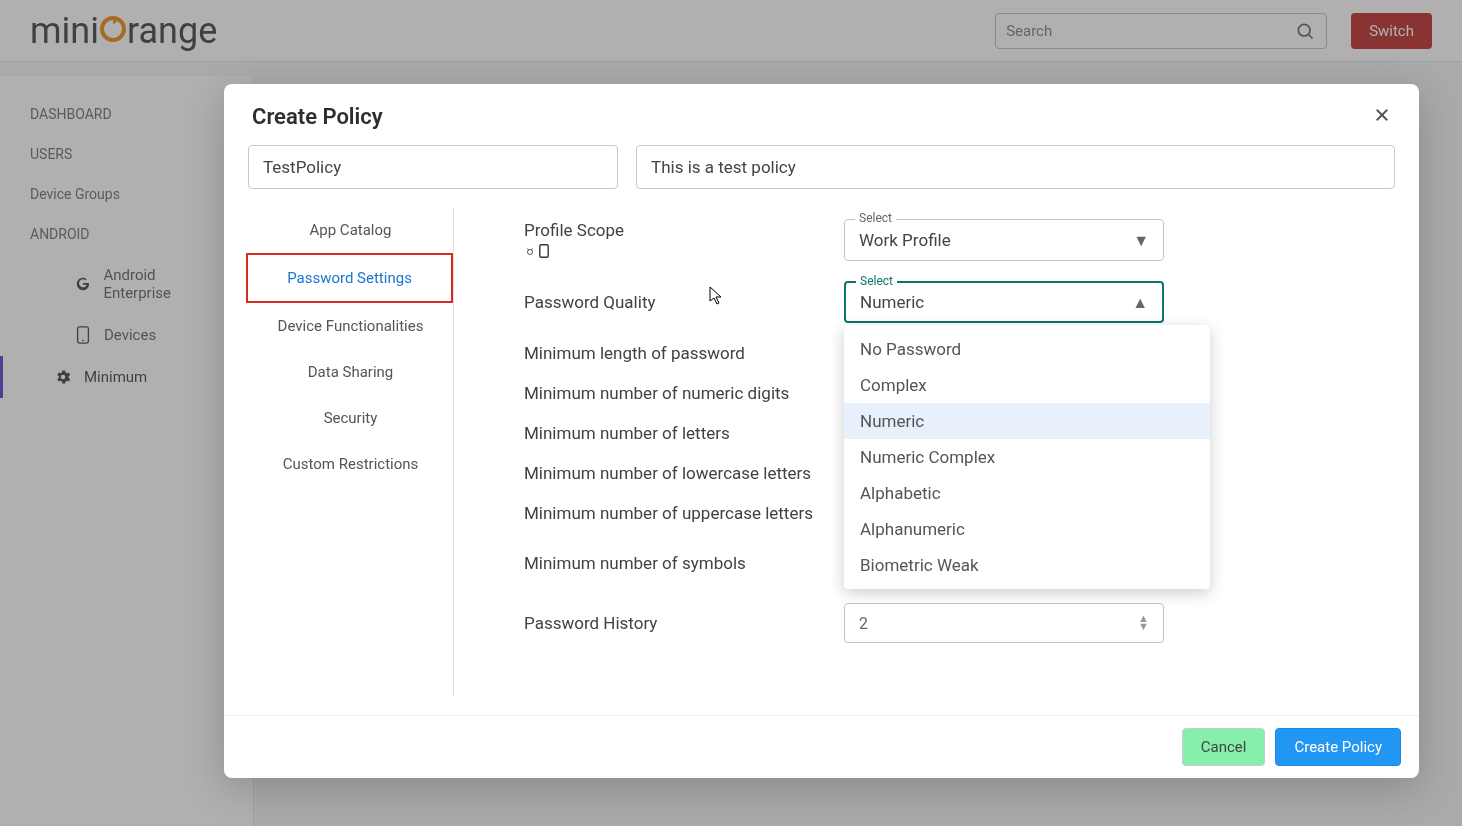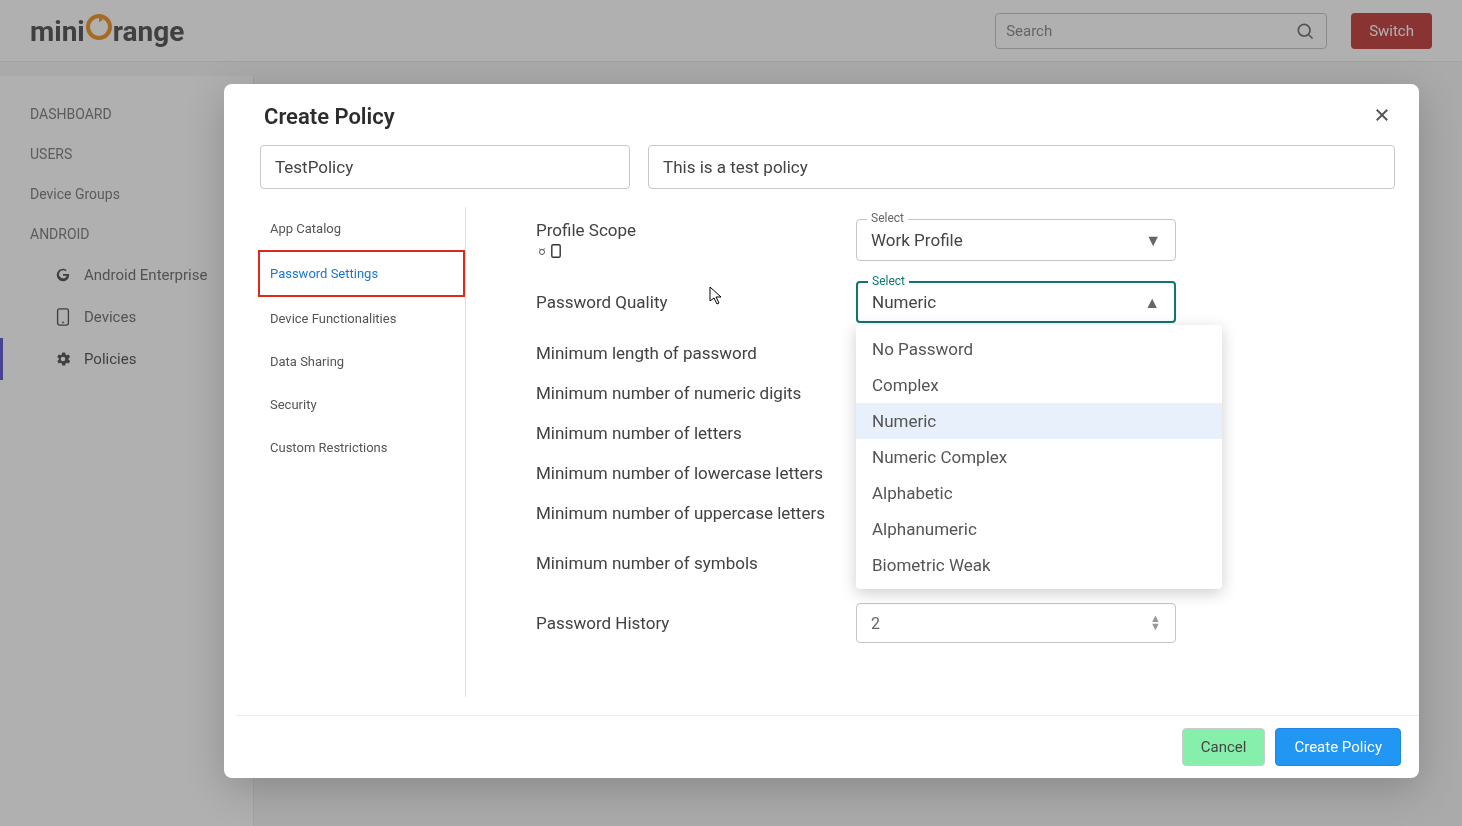--- a/index.html
+++ b/index.html
@@ -1,47 +1,47 @@
 <!DOCTYPE html>
 <html><head>
 <meta charset="utf-8">
 <style>
 * { box-sizing: border-box; margin: 0; padding: 0; font-family: -apple-system, BlinkMacSystemFont, 'Segoe UI', Roboto, sans-serif; }
 body { background: #f5f5f5; overflow: hidden; width: 1462px; height: 826px; position: relative; }
 
 .topbar { display: flex; align-items: center; height: 62px; background: #fff; border-bottom: 1px solid #e5e5e5; padding: 0 30px; }
-.logo { display: flex; align-items: flex-end; font-size: 28px; font-weight: 700; color: #333; }
+.logo { display: flex; align-items: flex-start; font-size: 36px; font-weight: 400; color: #333; }
 .logo .orange { color: #ec8200; position: relative; }
 .spacer { flex: 1; }
 .search-wrap { position: relative; width: 332px; }
 .search-wrap input { width: 100%; height: 36px; border: 1px solid #bbb; border-radius: 4px; padding: 0 40px 0 10px; font-size: 15px; color: #333; }
 .search-wrap .sicon { position: absolute; right: 12px; top: 8px; color: #555; }
 .switch-btn { margin-left: 24px; background: #b91c1c; color: #fff; border: none; border-radius: 4px; padding: 9px 18px; font-size: 15px; cursor: pointer; }
 
 .sidebar { position: absolute; left: 0; top: 76px; width: 254px; bottom: 0; background: #fff; border-right: 1px solid #e5e5e5; padding-top: 18px; }
 .sidebar .sitem { padding: 12px 30px; font-size: 15px; color: #555; cursor: pointer; display: flex; align-items: center; gap: 12px; }
 .sidebar .sitem.section { color: #666; font-size: 14px; }
-.sidebar .sitem.sub { padding-left: 54px; position: relative; }
+.sidebar .sitem.sub { padding-left: 74px; position: relative; }
 .sidebar .sitem.active { color: #333; border-left: 3px solid #4338ca; padding-left: 51px; }
 .sidebar .iconbox { width: 18px; height: 18px; display: inline-flex; align-items: center; justify-content: center; }
 
 .overlay { position: absolute; inset: 0; background: rgba(80,80,80,0.45); }
-.modal { position: absolute; left: 224px; top: 84px; width: 1195px; height: 694px; background: #fff; border-radius: 8px; box-shadow: 0 10px 40px rgba(0,0,0,0.2); display: flex; flex-direction: column; padding-left: 12px; }
+.modal { position: absolute; left: 224px; top: 84px; width: 1195px; height: 694px; background: #fff; border-radius: 8px; box-shadow: 0 10px 40px rgba(0,0,0,0.2); display: flex; flex-direction: column; }
 .modal-header { display: flex; align-items: center; padding: 20px 28px 16px; }
 .modal-header h2 { font-size: 22px; font-weight: 600; color: #2d2d2d; }
 .modal-header .close { margin-left: auto; cursor: pointer; color: #555; font-size: 18px; }
 .modal-body { flex: 1; padding: 0 24px; overflow: hidden; }
 .name-row { display: flex; gap: 18px; margin-bottom: 18px; }
 .name-row input { border: 1px solid #c8c8c8; border-radius: 4px; padding: 11px 14px; font-size: 17px; color: #444; }
 .name-row input:first-child { width: 370px; }
 .name-row input:last-child { flex: 1; }
 
 .content-split { display: flex; height: 490px; }
 .tabs-col { width: 206px; border-right: 1px solid #e0e0e0; }
-.tab-item { padding: 14px 10px; text-align: left; font-size: 13px; color: #555; cursor: pointer; }
+.tab-item { padding: 14px 10px; text-align: center; font-size: 15px; color: #555; cursor: pointer; }
 .tab-item.active { color: #1976d2; border: 2px solid #d92a1c; margin-left: -2px; }
 
 .form-col { flex: 1; padding: 12px 24px 0 30px; overflow-y: auto; }
 .form-row { display: flex; align-items: center; margin-bottom: 20px; }
 .form-label { width: 320px; font-size: 17px; color: #424242; margin-left: 40px; }
 .form-label .icons { font-size: 13px; color: #666; margin-top: 4px; }
 .form-control-wrap { position: relative; width: 320px; }
 
 .select-field { position: relative; border: 1px solid #c4c4c4; border-radius: 4px; height: 42px; display: flex; align-items: center; padding: 0 14px; cursor: pointer; }
 .select-field.focused { border: 2px solid #0f766e; }
@@ -112,21 +112,21 @@
         </svg>
       </span>
     <span>Devices</span>
   </div>
   <div class="sitem sub active">
     <span class="iconbox">
         <svg width="18" height="18" viewBox="0 0 24 24" fill="#333">
           <path d="M19.4 13l.1-1-.1-1 2.1-1.6-2-3.5-2.5 1a7 7 0 0 0-1.7-1l-.4-2.6h-4l-.4 2.6a7 7 0 0 0-1.7 1l-2.5-1-2 3.5L6.5 11l-.1 1 .1 1-2.1 1.6 2 3.5 2.5-1a7 7 0 0 0 1.7 1l.4 2.6h4l.4-2.6a7 7 0 0 0 1.7-1l2.5 1 2-3.5L19.4 13zM12 15a3 3 0 1 1 0-6 3 3 0 0 1 0 6z"></path>
         </svg>
       </span>
-    <span>Policies</span>
+    <span>Minimum</span>
   </div>
 </div>
 
 <div class="overlay"></div>
 
 <div class="modal">
   <div class="modal-header">
     <h2>Create Policy</h2>
     <span class="close">
       <svg width="18" height="18" viewBox="0 0 24 24" fill="none" stroke="currentColor" stroke-width="2.5">

